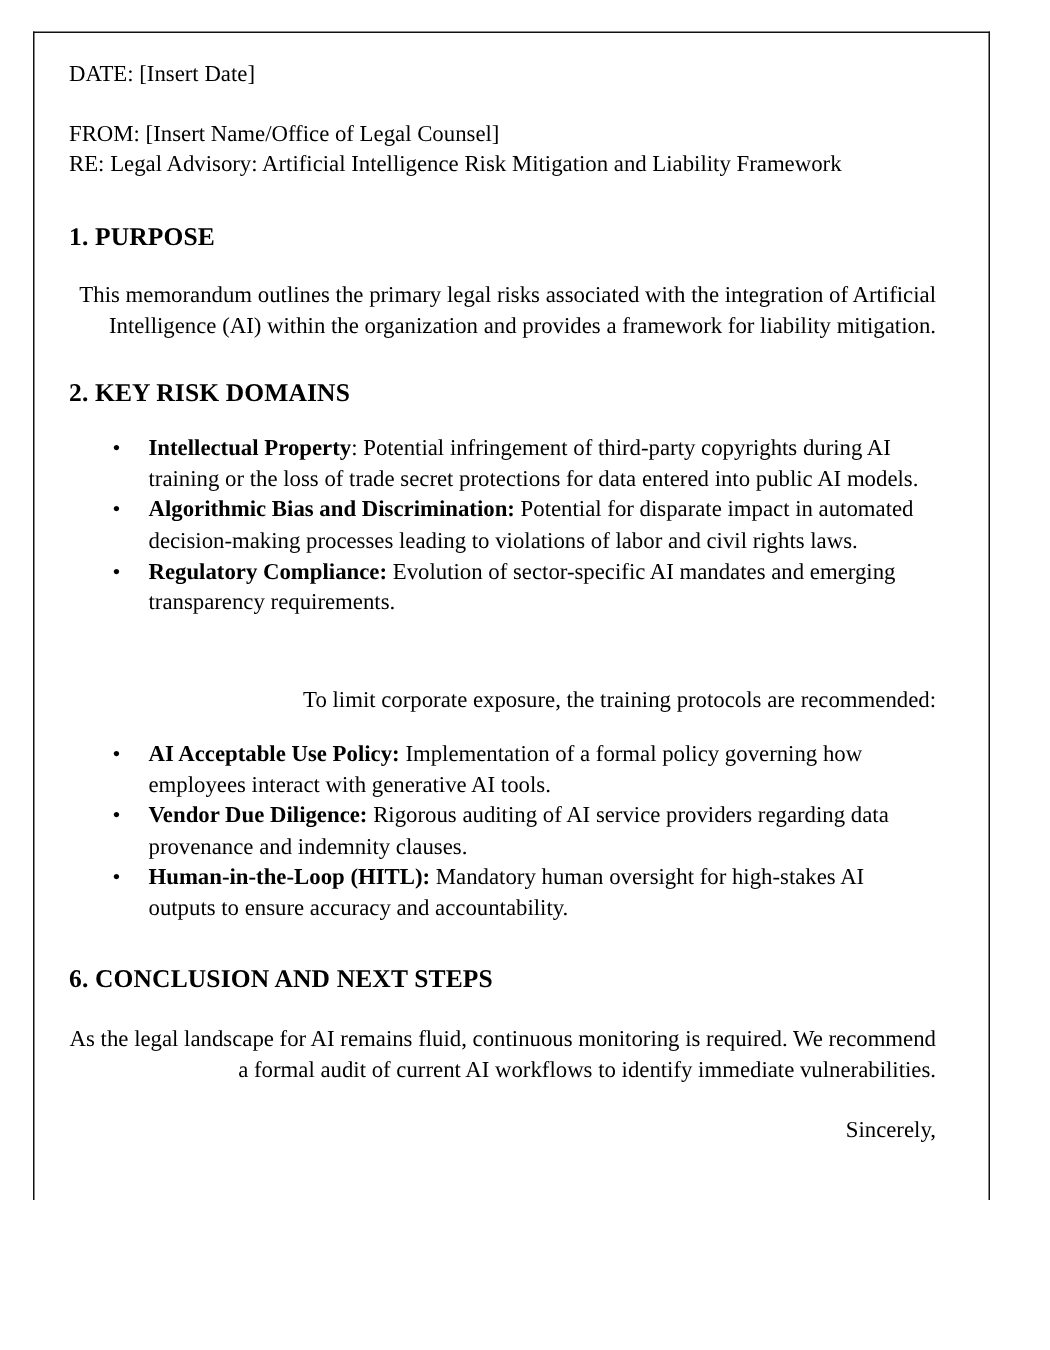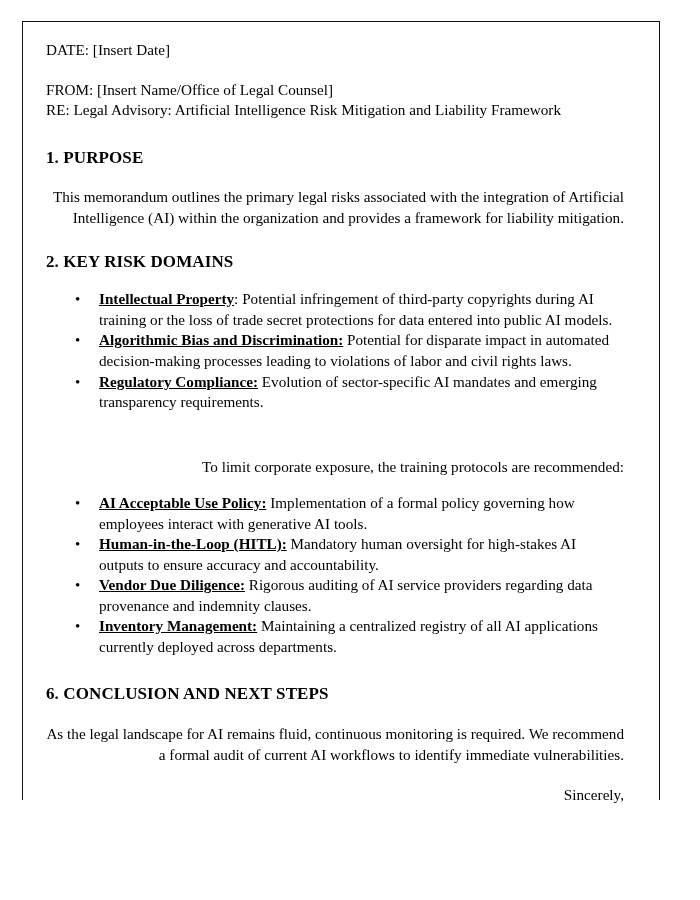--- a/index.html
+++ b/index.html
@@ -76,21 +76,20 @@
   ul.bullets > li::before {
     content: "\2022";
     position: absolute;
     left: -12px;
     top: 0;
     font-size: 15px;
     line-height: 1.35;
   }
   .term {
     font-weight: bold;
-    text-decoration: underline;
   }
   .gap-16 { height: 16px; }
   .gap-18 { height: 18px; }
   .gap-20 { height: 20px; }
   .gap-22 { height: 22px; }
   .gap-26 { height: 26px; }
 </style>
 </head>
 <body>
 
@@ -141,27 +140,24 @@
   <div class="gap-26"></div>
 
   <div class="gap-18"></div>
   <p class="para">To limit corporate exposure, the training protocols are recommended:</p>
   <div class="gap-16"></div>
   <ul class="bullets">
     <li>
       <span class="term">AI Acceptable Use Policy:</span><span></span><span> Implementation of a formal policy governing how employees interact with generative AI tools.</span>
     </li>
     <li>
-      <span class="term">Human-in-the-Loop (HITL):</span><span></span><span> Mandatory human oversight for high-stakes AI outputs to ensure accuracy and accountability.</span>
-    </li>
-    <li>
       <span class="term">Vendor Due Diligence:</span><span></span><span> Rigorous auditing of AI service providers regarding data provenance and indemnity clauses.</span>
     </li>
     <li>
-      <span class="term">Inventory Management:</span><span></span><span> Maintaining a centralized registry of all AI applications currently deployed across departments.</span>
+      <span class="term">Human-in-the-Loop (HITL):</span><span></span><span> Mandatory human oversight for high-stakes AI outputs to ensure accuracy and accountability.</span>
     </li>
   </ul>
 
   <div class="gap-26"></div>
 
   <h2 class="section-heading">6. CONCLUSION AND NEXT STEPS</h2>
   <div class="gap-18"></div>
   <p class="para">As the legal landscape for AI remains fluid, continuous monitoring is required. We recommend a formal audit of current AI workflows to identify immediate vulnerabilities.</p>
   <div class="gap-20"></div>
   <p class="para">Sincerely,</p>

